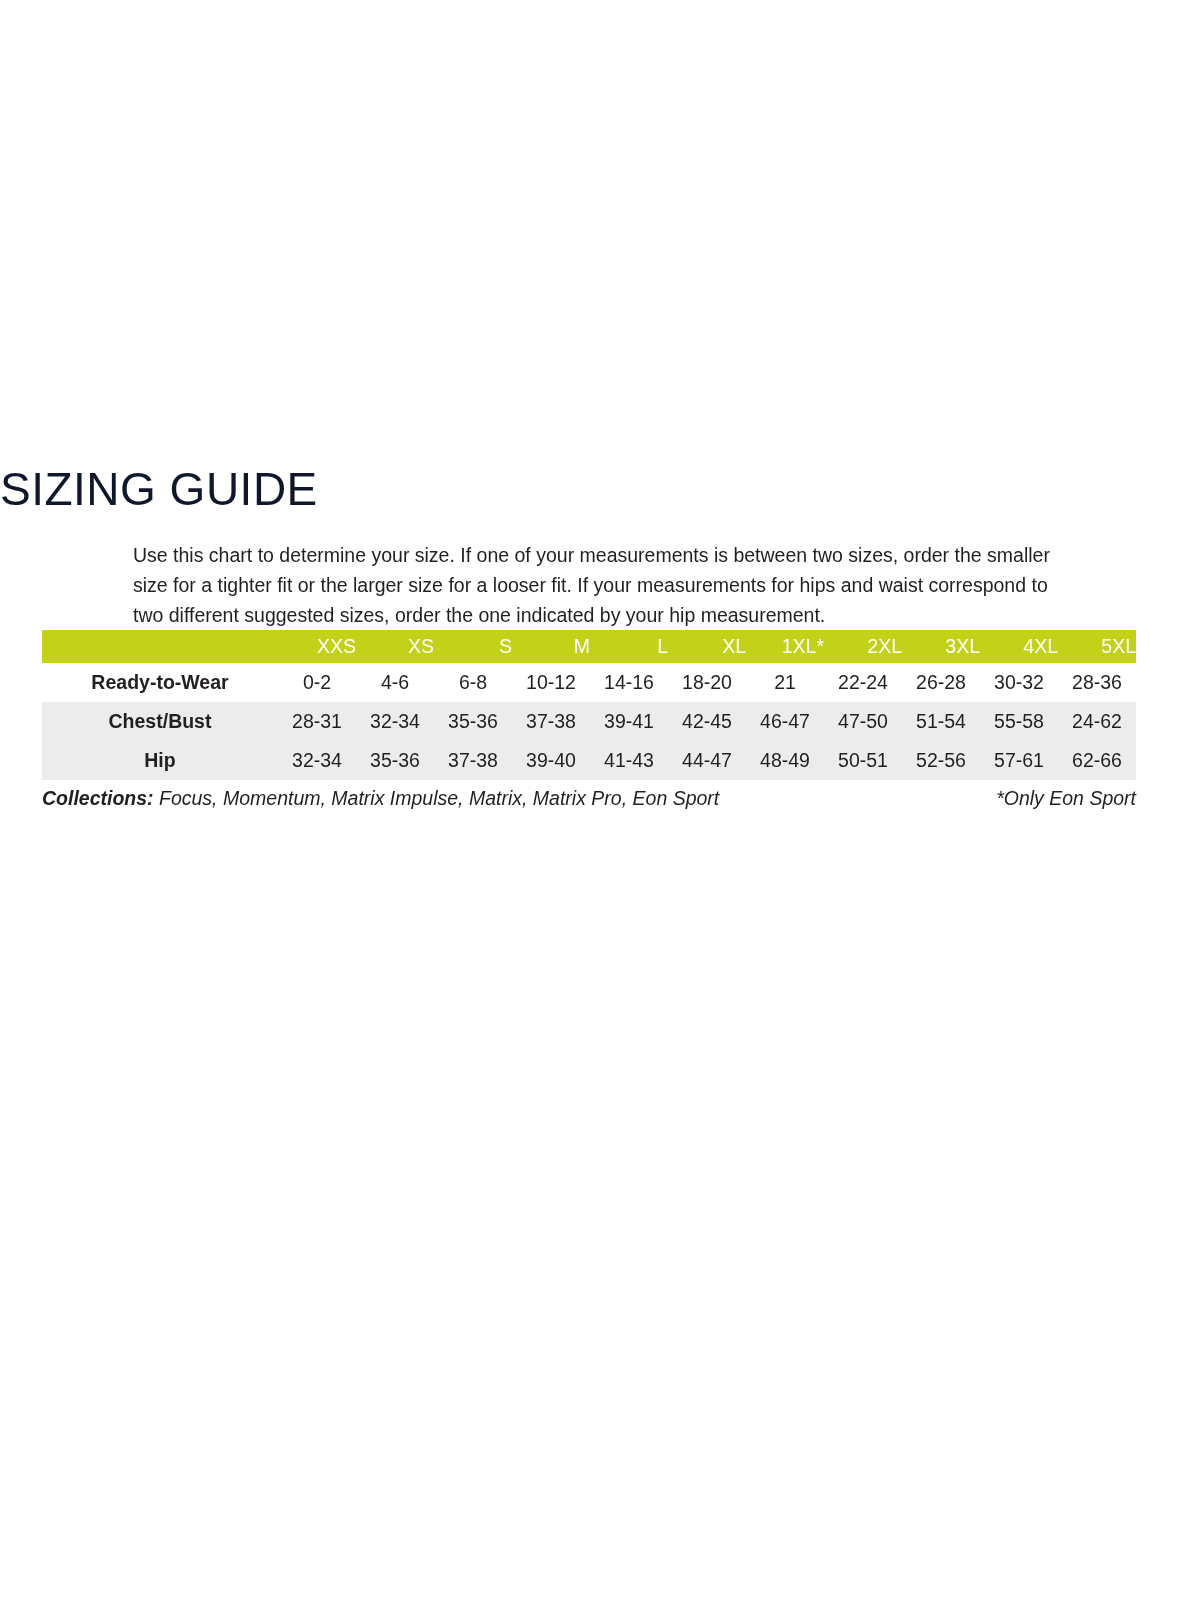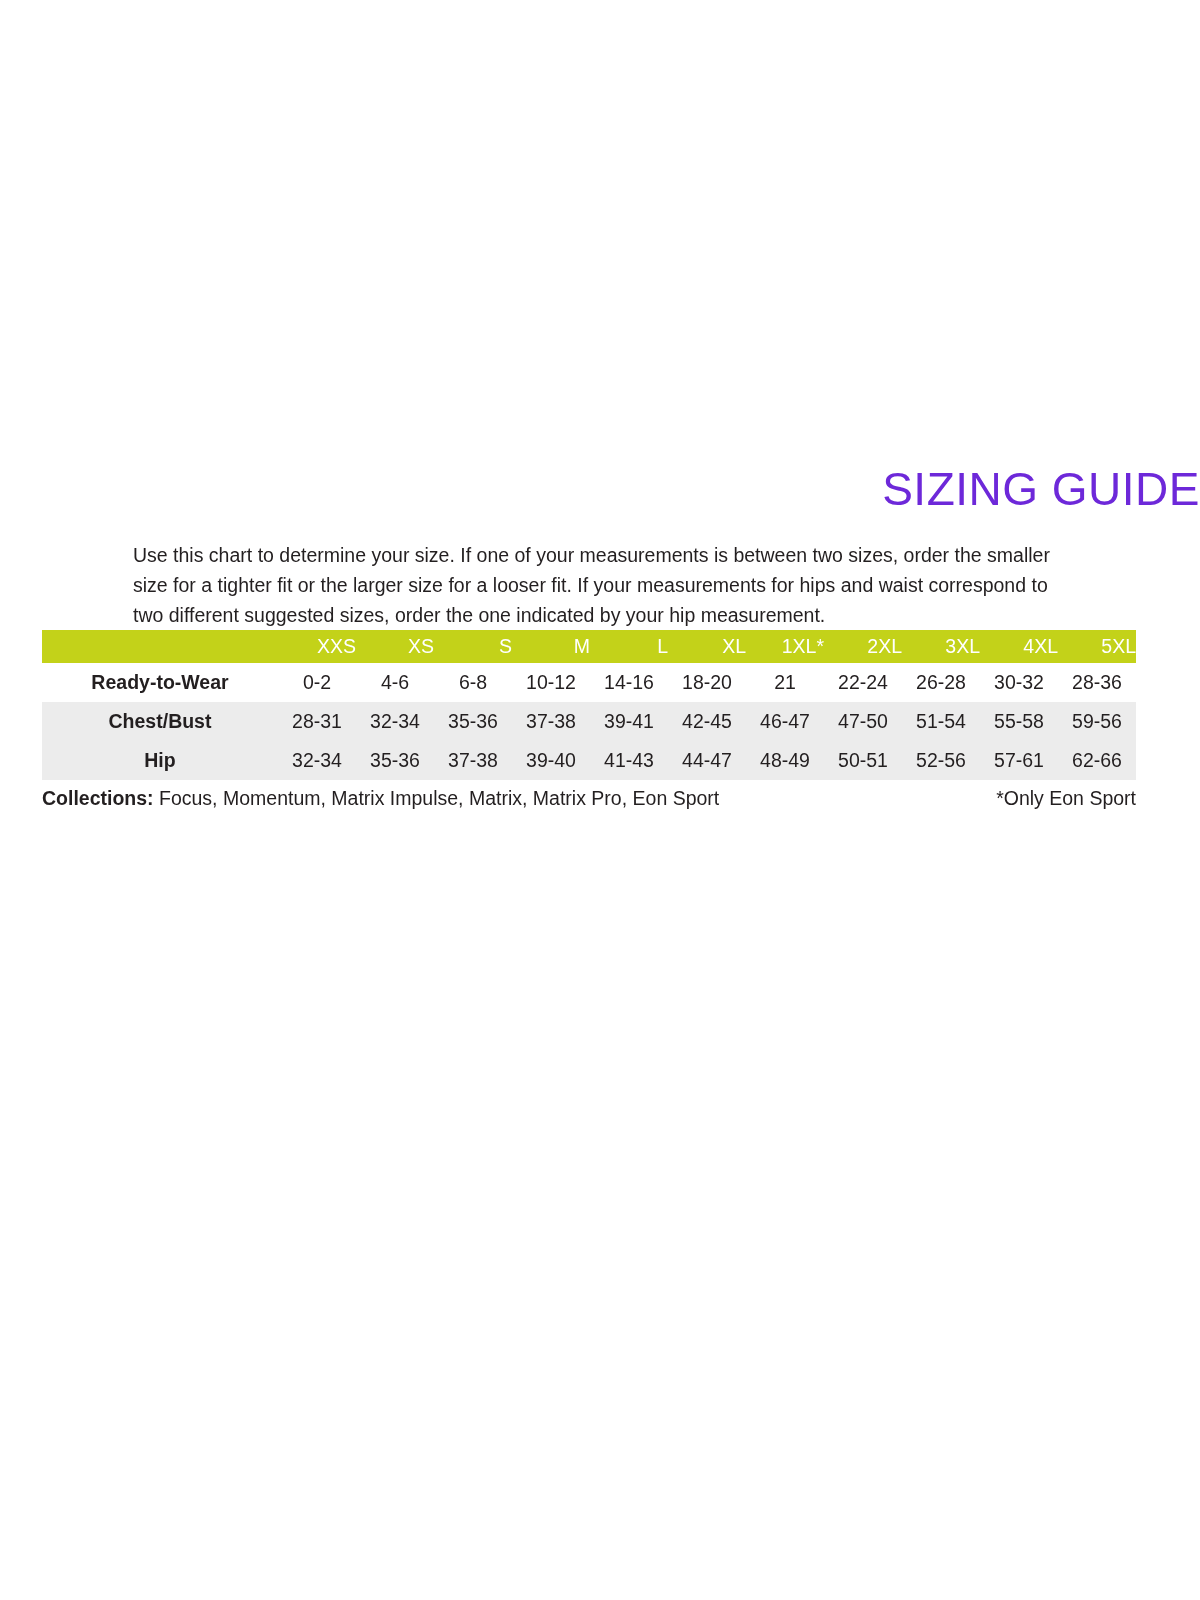--- a/index.html
+++ b/index.html
@@ -16,25 +16,25 @@
     background: #ffffff;
     font-family: "Liberation Sans", sans-serif;
     color: var(--text);
     overflow: hidden;
   }
   .content {
     padding-top: 462px;
   }
   .guide-title {
     margin: 0 0 24px 0;
-    text-align: right;
+    text-align: left;
     font-size: 46px;
     font-weight: 400;
     letter-spacing: 0.5px;
-    color: #6d28d9;
+    color: #0f172a;
   }
   .intro {
     margin: 0 0 0 133px;
     width: 922px;
     font-size: 19.5px;
     line-height: 30px;
     font-weight: 400;
   }
   .section-heading {
     margin: 60px 0 16px 53px;
@@ -65,20 +65,21 @@
   }
   table.size-table tbody tr.stripe { background: var(--stripe-bg); }
   table.size-table td.row-label { font-weight: 700; }
   .footer-line {
     width: 1094px;
     margin: 7px 0 0 42px;
     display: flex;
     justify-content: space-between;
     align-items: flex-start;
     font-size: 19.5px;
+    font-style: italic;
   }
   .footer-line .collections-label { font-weight: 700; }
   .footer-left { white-space: nowrap; }
   .footer-note { white-space: nowrap; }
 </style>
 </head>
 <body>
 
 <div class="content">
 
@@ -127,21 +128,21 @@
           <td>28-31</td>
           <td>32-34</td>
           <td>35-36</td>
           <td>37-38</td>
           <td>39-41</td>
           <td>42-45</td>
           <td>46-47</td>
           <td>47-50</td>
           <td>51-54</td>
           <td>55-58</td>
-          <td>59-56</td>
+          <td>24-62</td>
         </tr>
         <tr class="stripe">
           <td class="row-label">Hip</td>
           <td>32-34</td>
           <td>35-36</td>
           <td>37-38</td>
           <td>39-40</td>
           <td>41-43</td>
           <td>44-47</td>
           <td>48-49</td>

